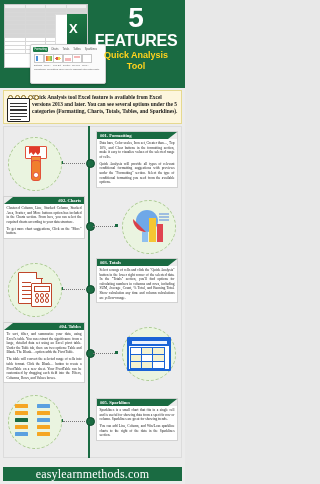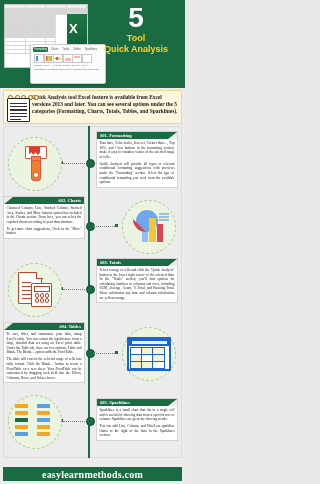--- a/index.html
+++ b/index.html
@@ -64,21 +64,21 @@
   .ribbon{position:absolute;top:0;width:0;height:0;border-style:solid;}
   .ribbon.r{right:-0px;border-width:0 0 7px 9px;border-color:transparent transparent #ececec transparent;}
   .ribbon.l{left:0;border-width:7px 9px 0 0;border-color:#ececec transparent transparent transparent;}
   .card-body{padding:2px 2.5px;}
   .card-p{font-size:3.5px;line-height:4.6px;color:#222;margin:0 0 2.5px 0;text-align:justify;font-family:"Liberation Serif",serif;}
   .card-p:last-child{margin-bottom:0;}
 
   
   .footer{position:absolute;left:0;bottom:0;width:185px;height:22px;background:#ececec;}
   .footer-bar{position:absolute;left:3px;bottom:3px;width:179px;height:14px;background:#1a6b42;display:flex;align-items:center;justify-content:center;}
-  .footer-txt{color:#fff;font-size:10px;font-weight:bold;font-family:"Liberation Serif",serif;letter-spacing:.2px;}
+  .footer-txt{color:#fff;font-size:12px;font-weight:normal;font-family:"Liberation Serif",serif;letter-spacing:.2px;}
 
   
   .brush{position:relative;width:30px;height:36px;}
   .brush-head{position:absolute;left:5px;top:0;width:20px;height:11px;background:#fff;border:1.4px solid #e2523a;border-radius:1px;}
   .brush-paint{position:absolute;left:9px;top:1px;width:11px;height:8px;background:#e03b2a;clip-path:polygon(0 0,100% 0,100% 70%,80% 100%,60% 65%,40% 100%,20% 65%,0 90%);}
   .brush-neck{position:absolute;left:11px;top:10px;width:8px;height:5px;background:#f08a3c;border:1.2px solid #e2523a;}
   .brush-handle{position:absolute;left:11px;top:14px;width:8px;height:19px;background:#f07f2e;border:1.4px solid #e2523a;border-radius:3px;}
   .brush-hole{position:absolute;left:13.2px;top:26px;width:3.5px;height:3.5px;border-radius:50%;background:#fff;border:1px solid #e2523a;}
 
   .chart-art{position:relative;width:40px;height:34px;}
@@ -240,22 +240,23 @@
             <div class="qa-sicon" style="background:#fff;"></div>
           </div>
           <div class="lbl">Clear...</div>
         </div>
       </div>
       <div class="qa-foot">Conditional Formatting uses rules to highlight interesting data.</div>
     </div>
 
     <div class="hdr-title">
       <div class="hdr-5">5</div>
+      <div class="hdr-features">FEATURES</div>
+      <div class="hdr-sub">Quick Analysis</div>
       <div class="hdr-sub">Tool</div>
-      <div class="hdr-sub">Quick Analysis</div>
     </div>
   </div>
 
   <div class="intro">
     <div class="notepad">
       <div class="np-rings">
         <div class="np-ring"></div>
           <div class="np-ring"></div>
           <div class="np-ring"></div>
         <div class="np-ring"></div>

